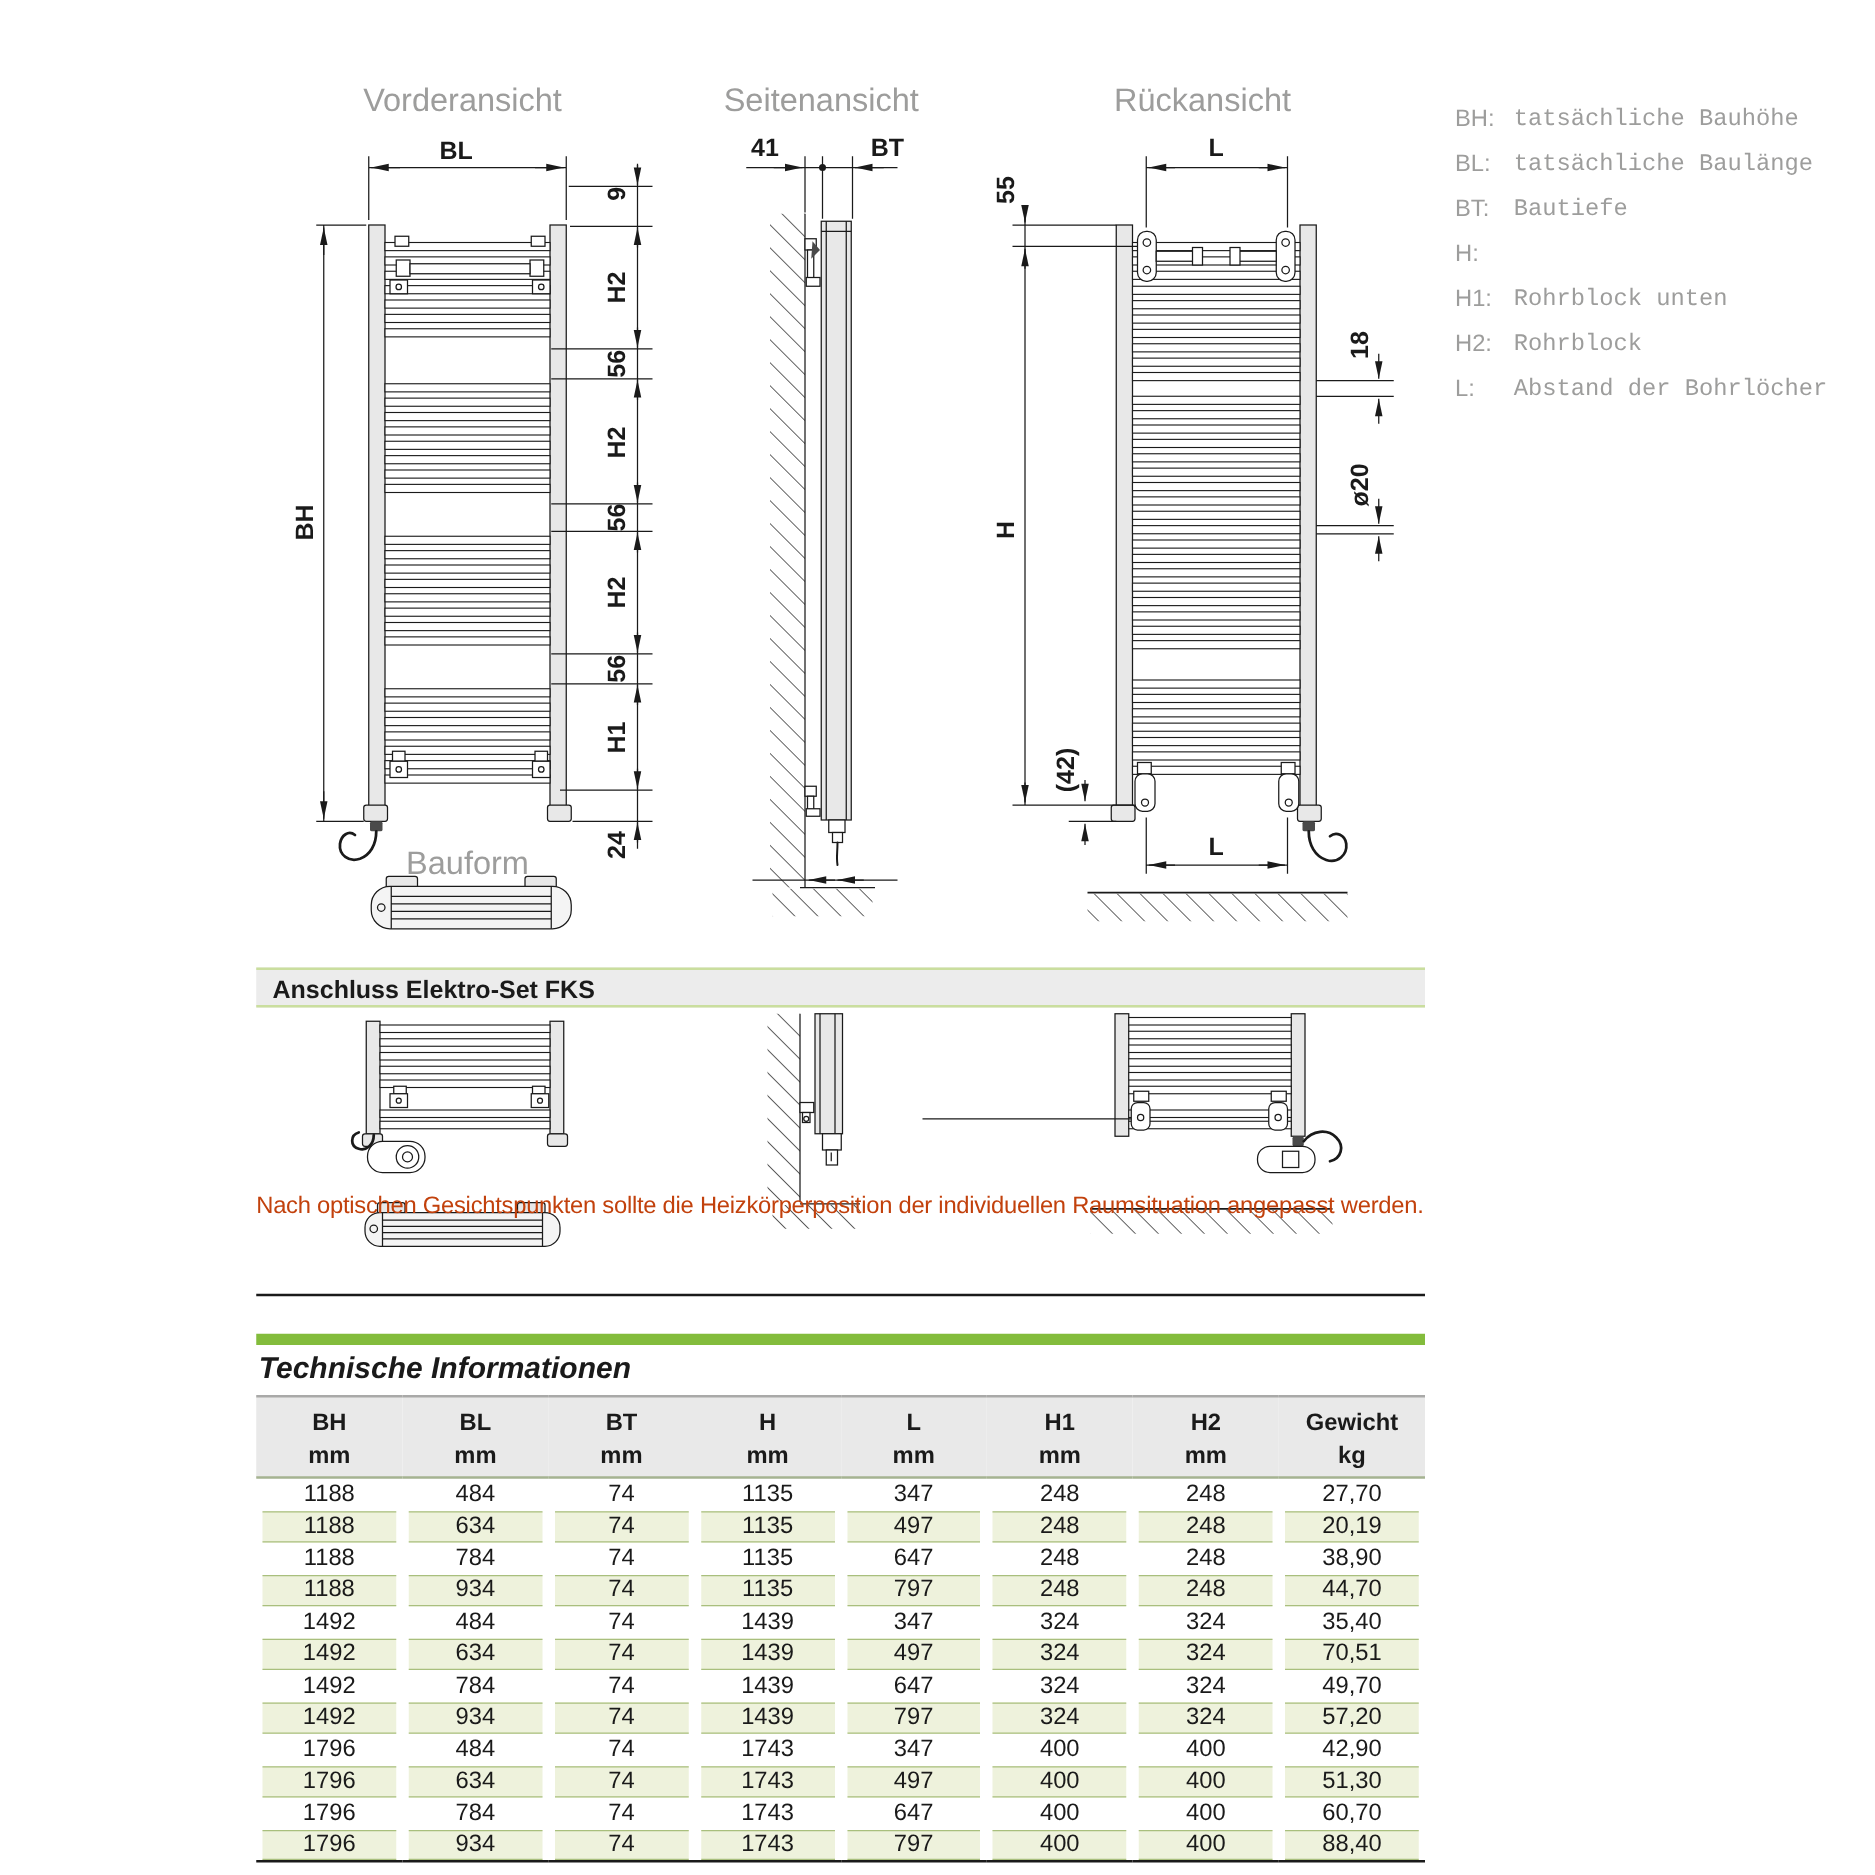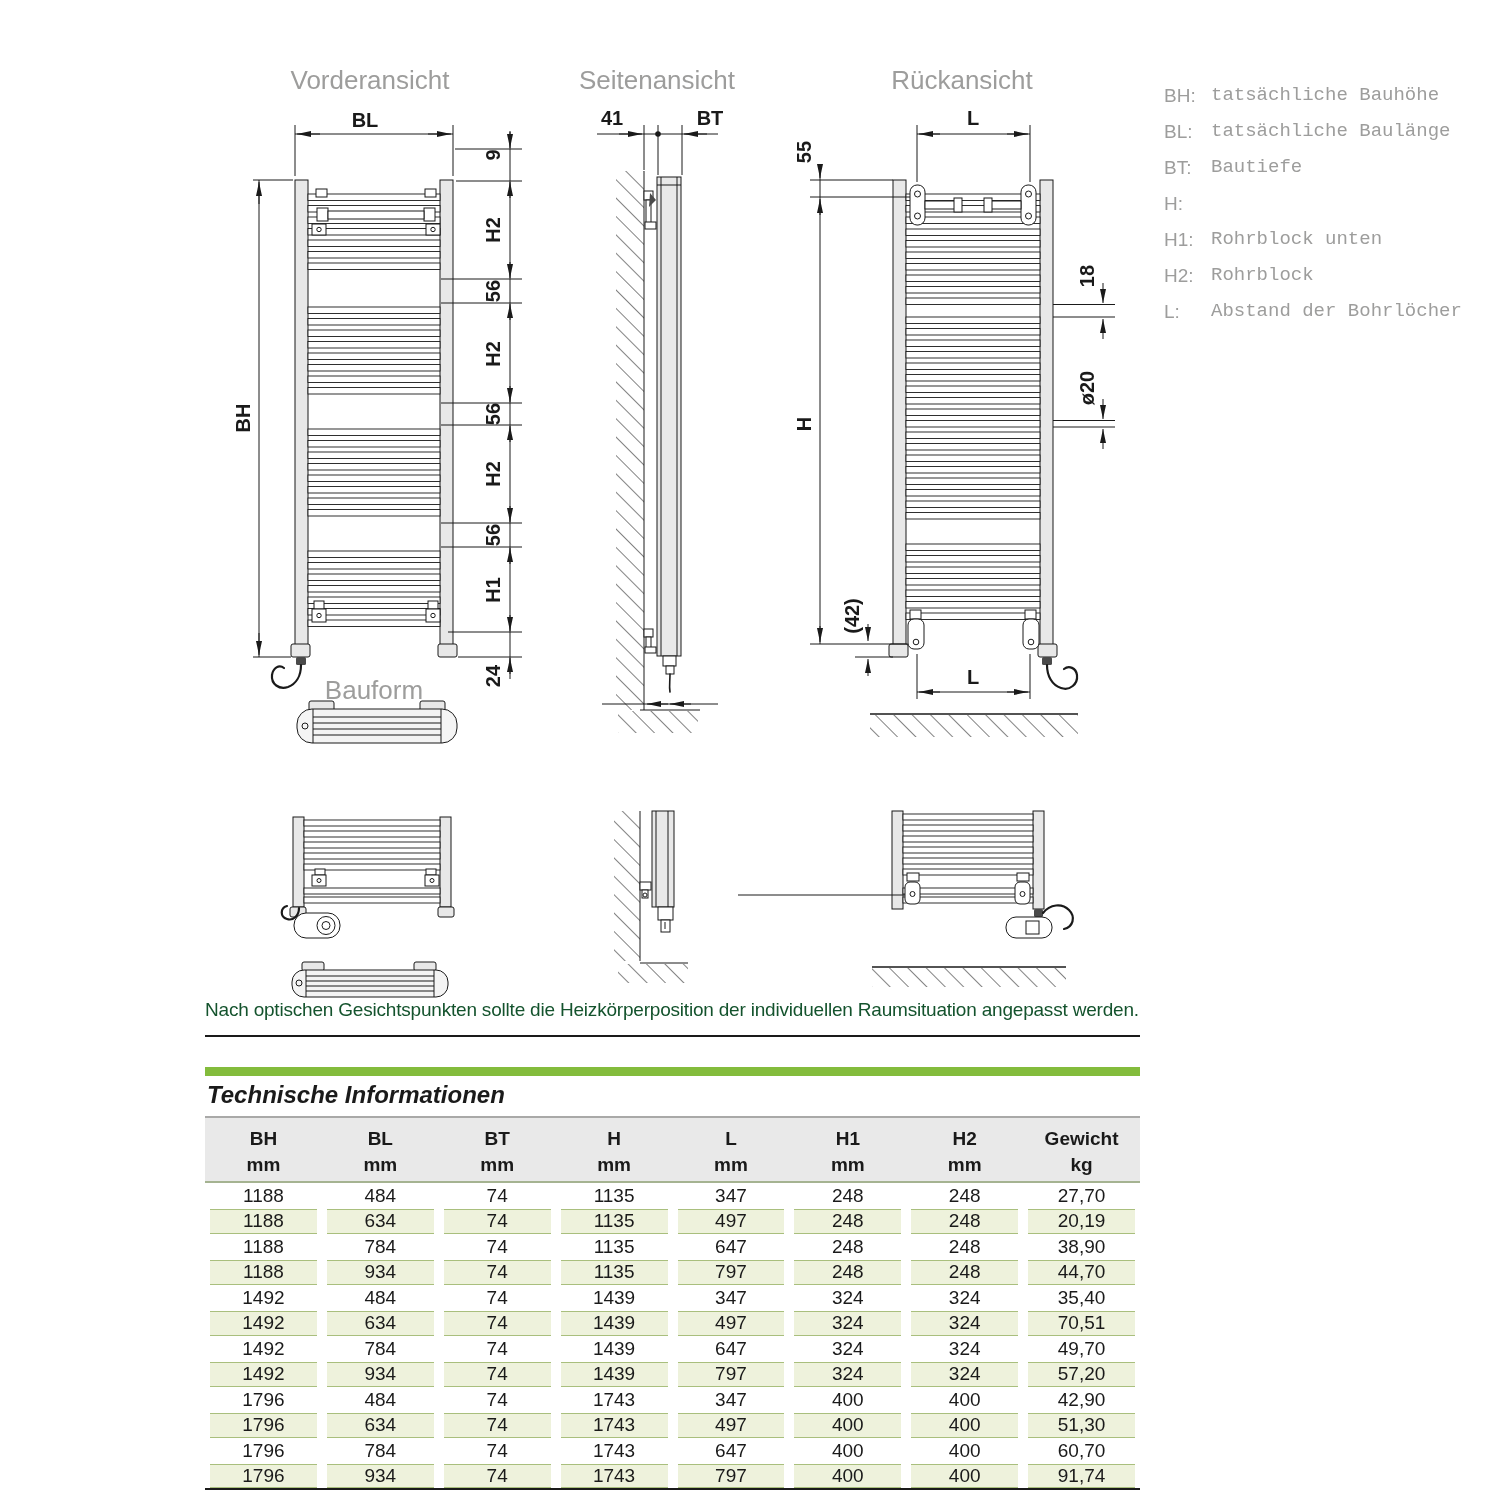--- a/index.html
+++ b/index.html
@@ -19,21 +19,21 @@
 
   .legend{position:absolute;left:1164px;top:60px;width:332px;font-size:19px;color:#9d9d9c;}
   .lrow{display:flex;margin-bottom:13px;line-height:23px;}
   .lkey{width:47px;flex:none;}
   .ltxt{width:285px;font-family:Liberation Mono, monospace;}
 
   .section-bar{position:absolute;left:205px;top:750px;width:935px;height:32px;background:#ececec;
     border-top:2px solid #cade9e;border-bottom:2px solid #cade9e;
     font-size:20px;font-weight:bold;line-height:32px;padding-left:13px;box-sizing:border-box;color:#1a1a1a;}
 
-  .note{position:absolute;left:205px;top:975px;width:960px;font-size:19px;letter-spacing:-0.2px;color:#14532d;}
+  .note{position:absolute;left:205px;top:930px;width:960px;font-size:19px;letter-spacing:-0.2px;color:#c2410c;}
   .dark-rule{position:absolute;left:205px;top:1011px;width:935px;height:0;border-top:2px solid #1a1a1a;}
 
   .green-bar{position:absolute;left:205px;top:1043px;width:935px;height:9px;background:#83bc3c;}
   .table-title{position:absolute;left:207px;top:1057px;font-size:24px;font-weight:bold;color:#1a1a1a;font-style:italic;}
 
   .datatable{position:absolute;left:205px;top:1092px;width:935px;border-collapse:collapse;table-layout:fixed;
     border-bottom:2.5px solid #1a1a1a;}
   .datatable thead th{background:#e9e9e9;height:63px;padding:0;vertical-align:top;
     border-top:2px solid #a9a9a8;border-bottom:2px solid #a5b391;font-size:19px;color:#1a1a1a;}
   .hl{margin-top:10px;font-weight:bold;}
@@ -357,20 +357,23 @@
     <div class="lrow">
         <span class="lkey">H2:</span>
         <span class="ltxt">Rohrblock</span>
       </div>
     <div class="lrow">
         <span class="lkey">L:</span>
         <span class="ltxt">Abstand der Bohrlöcher</span>
       </div>
   </div>
 
+  <div class="section-bar">
+    <span>Anschluss Elektro-Set FKS</span>
+  </div>
 
   <svg style="top:785px" width="1500" height="195" viewBox="0 785 1500 195">
     <defs>
       <marker id="ar2" refX="15" refY="4" markerWidth="16" markerHeight="8" orient="auto" markerUnits="userSpaceOnUse">
         <path d="M1,1 L15,4 L1,7 Z" fill="#1a1a1a"></path>
       </marker>
       <pattern id="hatch2" width="13" height="13" patternUnits="userSpaceOnUse" patternTransform="rotate(-45)">
         <line x1="0" y1="0" x2="0" y2="13" stroke="#1a1a1a" stroke-width="1.1"></line>
       </pattern>
       <rect id="tubeE1" x="304" y="0" width="136" height="6" fill="#ffffff" stroke="#1a1a1a" stroke-width="0.9"></rect>
@@ -802,19 +805,19 @@
           <td>
             <span class="cellbox">797</span>
           </td>
           <td>
             <span class="cellbox">400</span>
           </td>
           <td>
             <span class="cellbox">400</span>
           </td>
           <td>
-            <span class="cellbox">91,74</span>
+            <span class="cellbox">88,40</span>
           </td>
         </tr>
       </tbody>
   </table>
 
 </div>
 
 </body></html>

